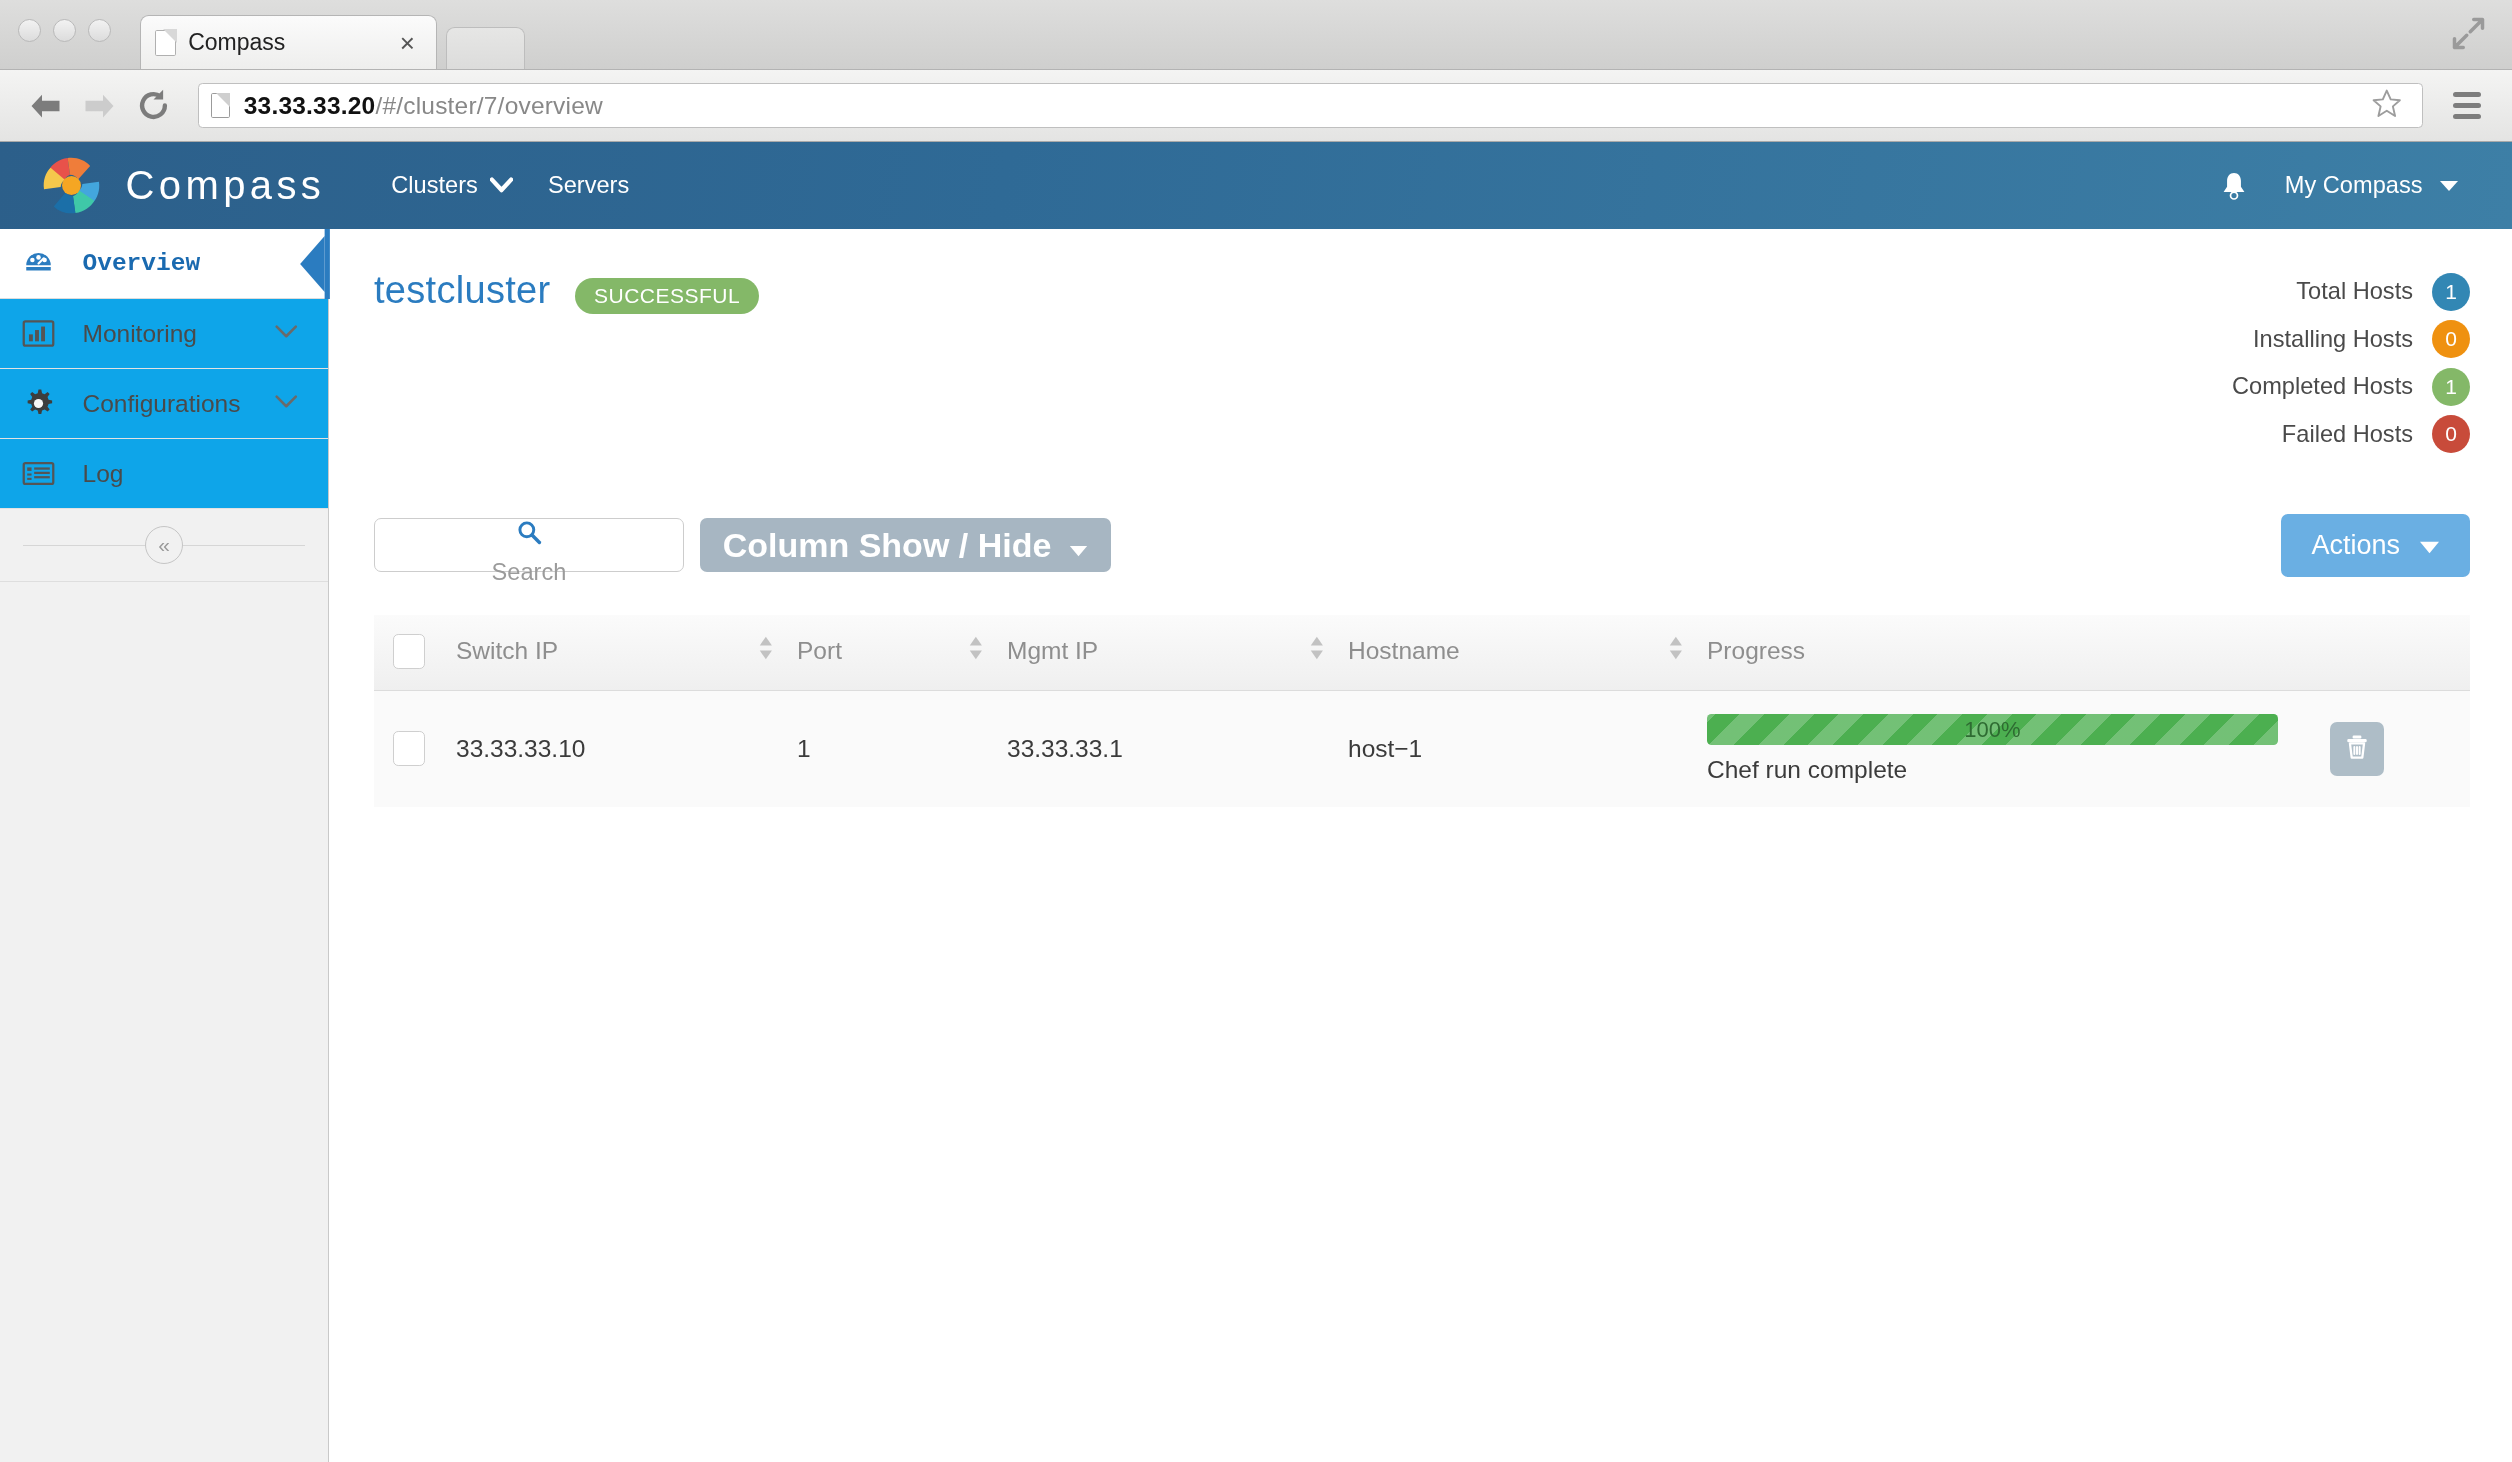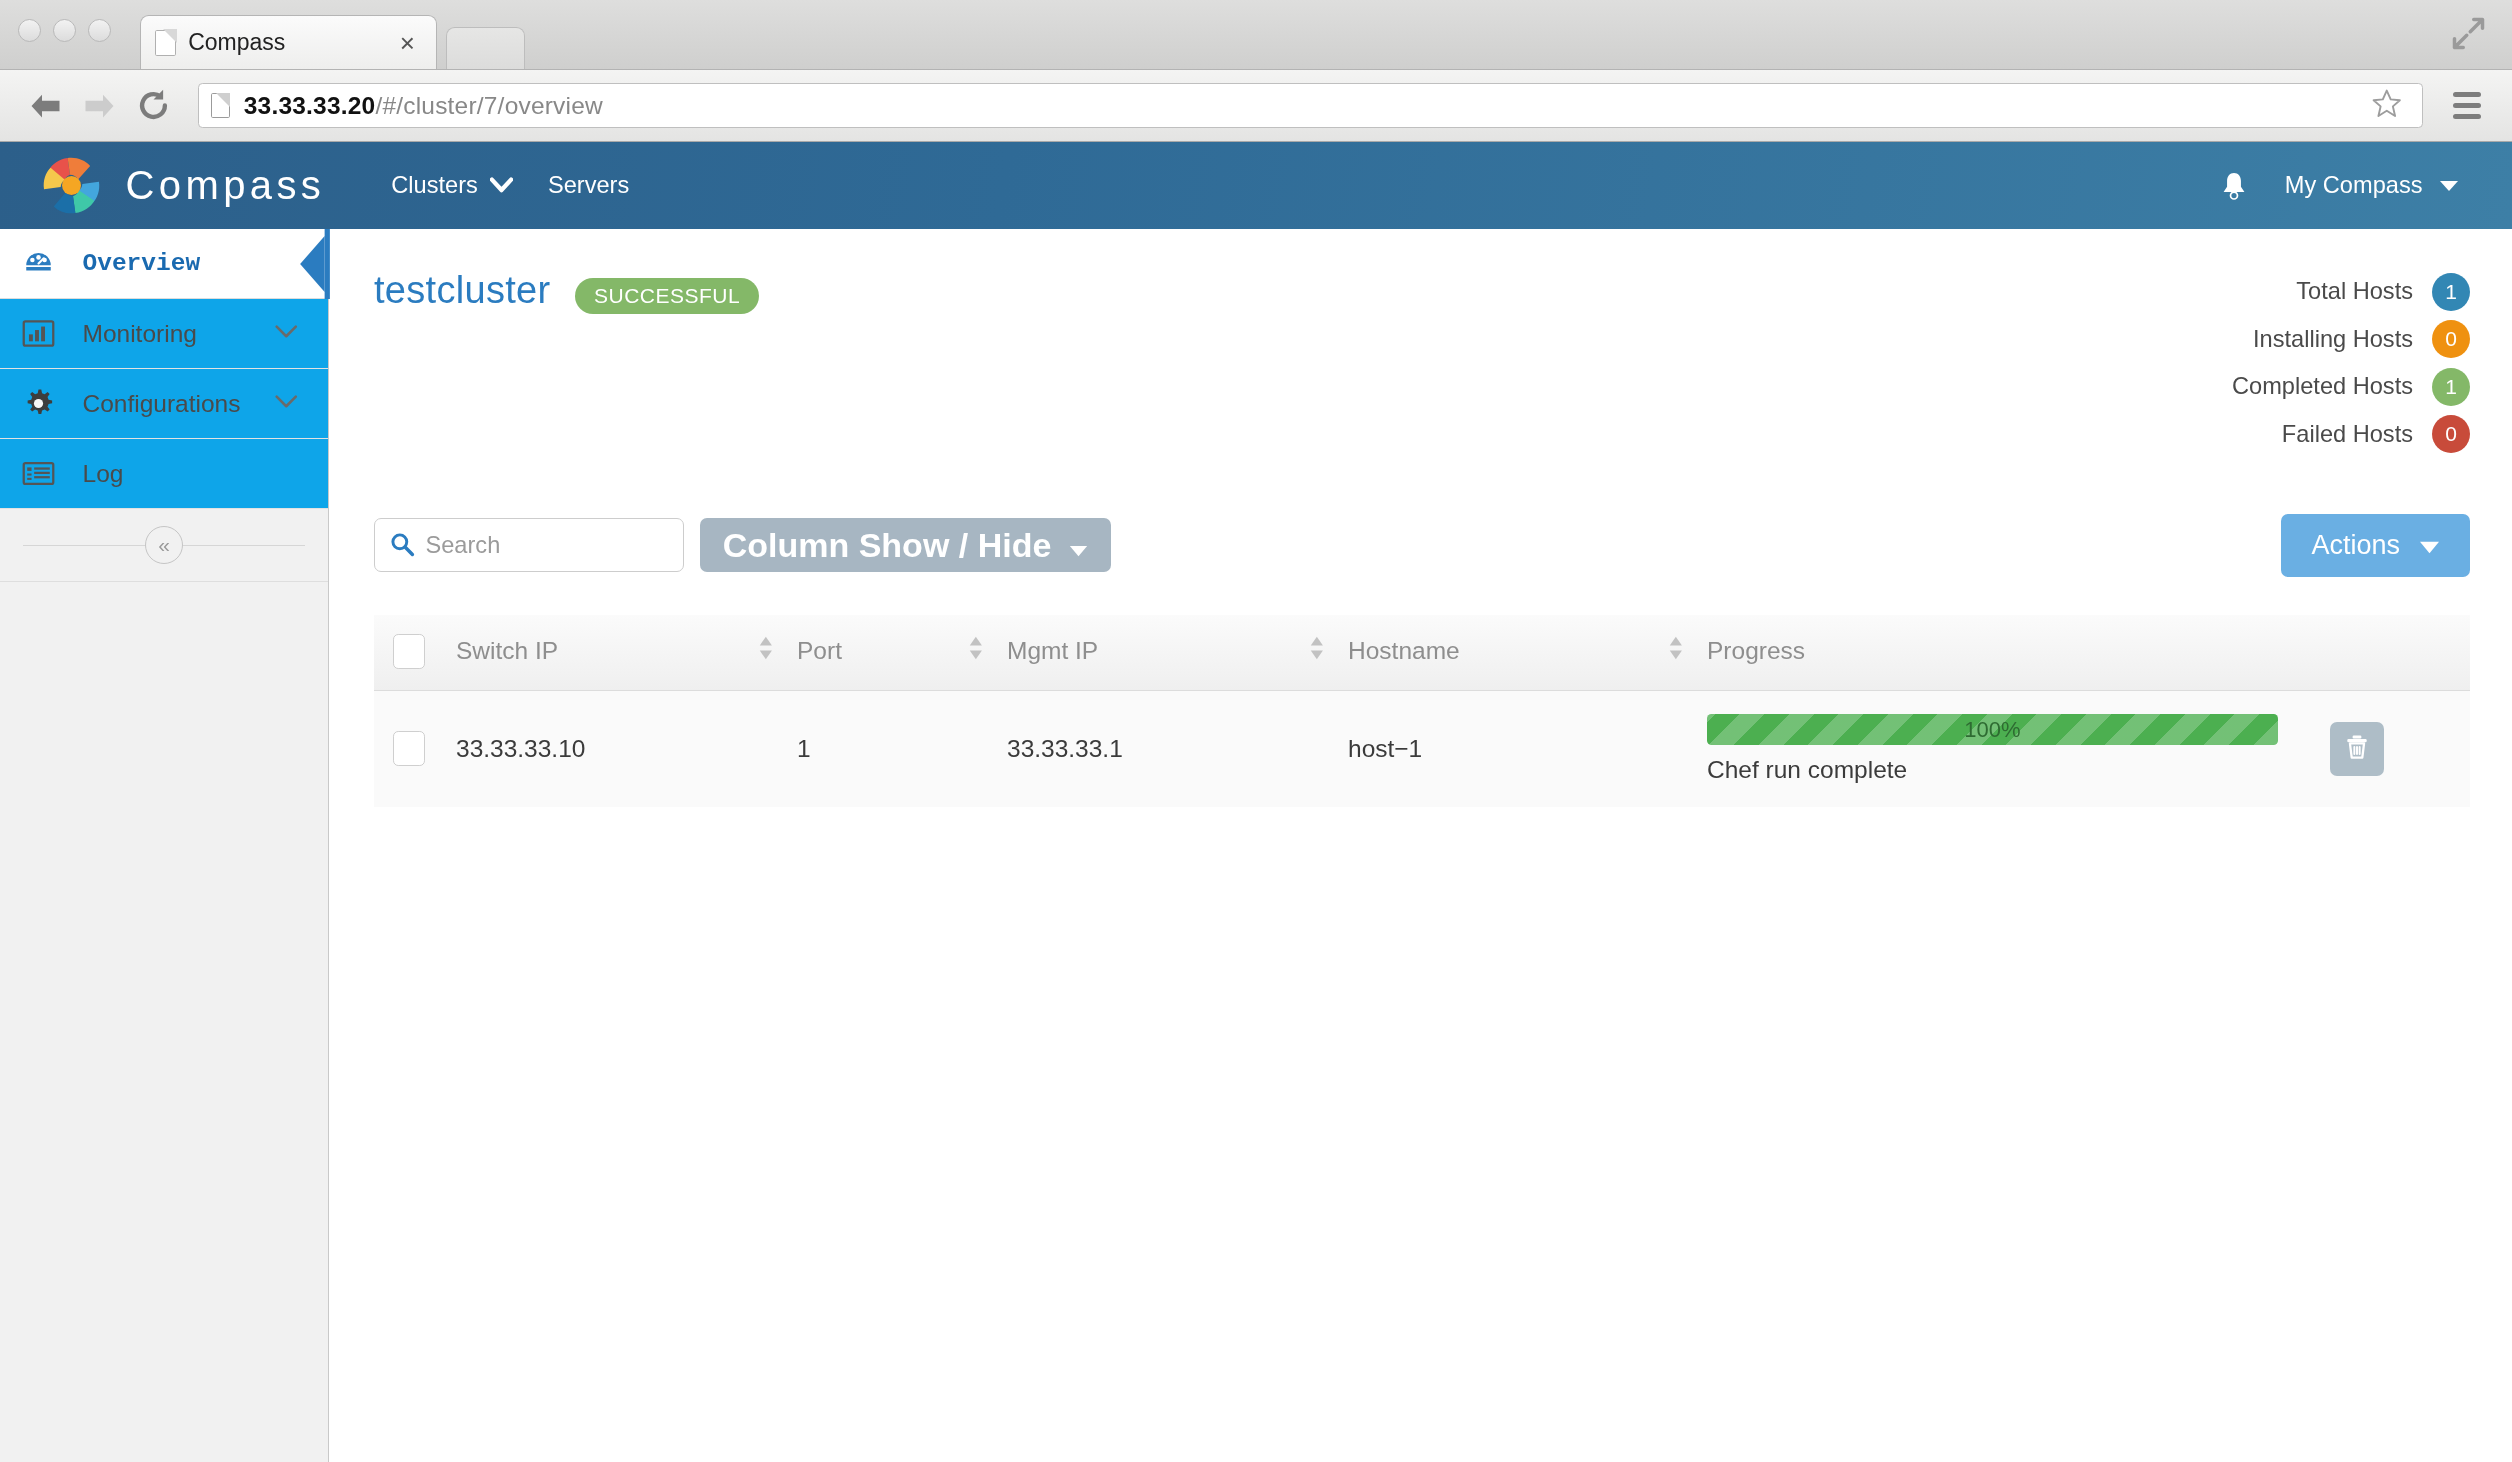--- a/index.html
+++ b/index.html
@@ -180,21 +180,21 @@
     font-size: 21px; display: flex; align-items: center; justify-content: center;
     padding: 0 7px;
   }
 
   
   .table-toolbar {
     display: flex; align-items: center; margin-top: 51px; gap: 15.7px;
   }
   .search-box {
     width: 310px; height: 54px; border: 0.9px solid #cdcdcd; border-radius: 7px;
-    background: #fff; display: flex; align-items: center; padding: 0 14px; gap: 10.5px;
+    background: #fff; display: flex; align-items: center; padding: 0 14px; gap: 10.5px; flex-direction: column;
   }
   .search-placeholder { font-size: 23.6px; color: #9b9b9b; }
   .btn-colhide {
     height: 54px; background: #a7b6c2; color: #fff; border: none; border-radius: 7px;
     font-size: 34px; padding: 0 23px; display: flex; align-items: center; gap: 17.5px;
     font-family: inherit;
     font-weight: bold;
   }
   .btn-actions {
     margin-left: auto; height: 63px; background: #6aafe3; color: #fff;

